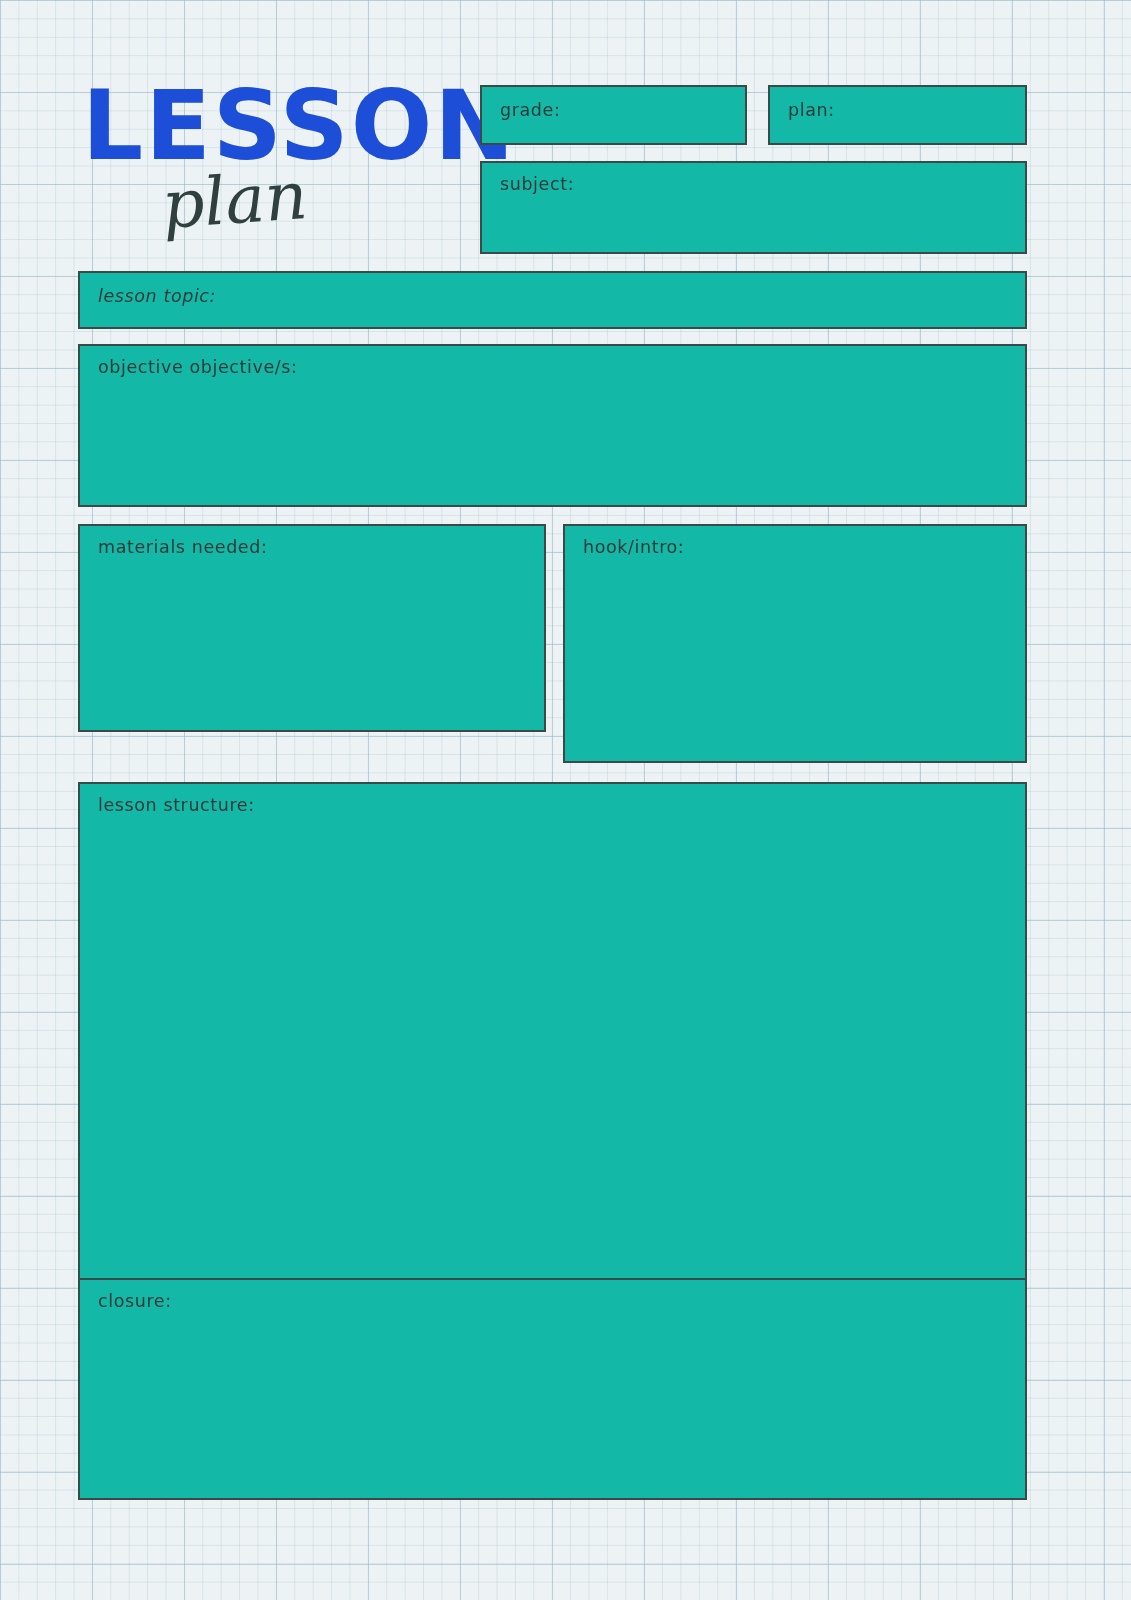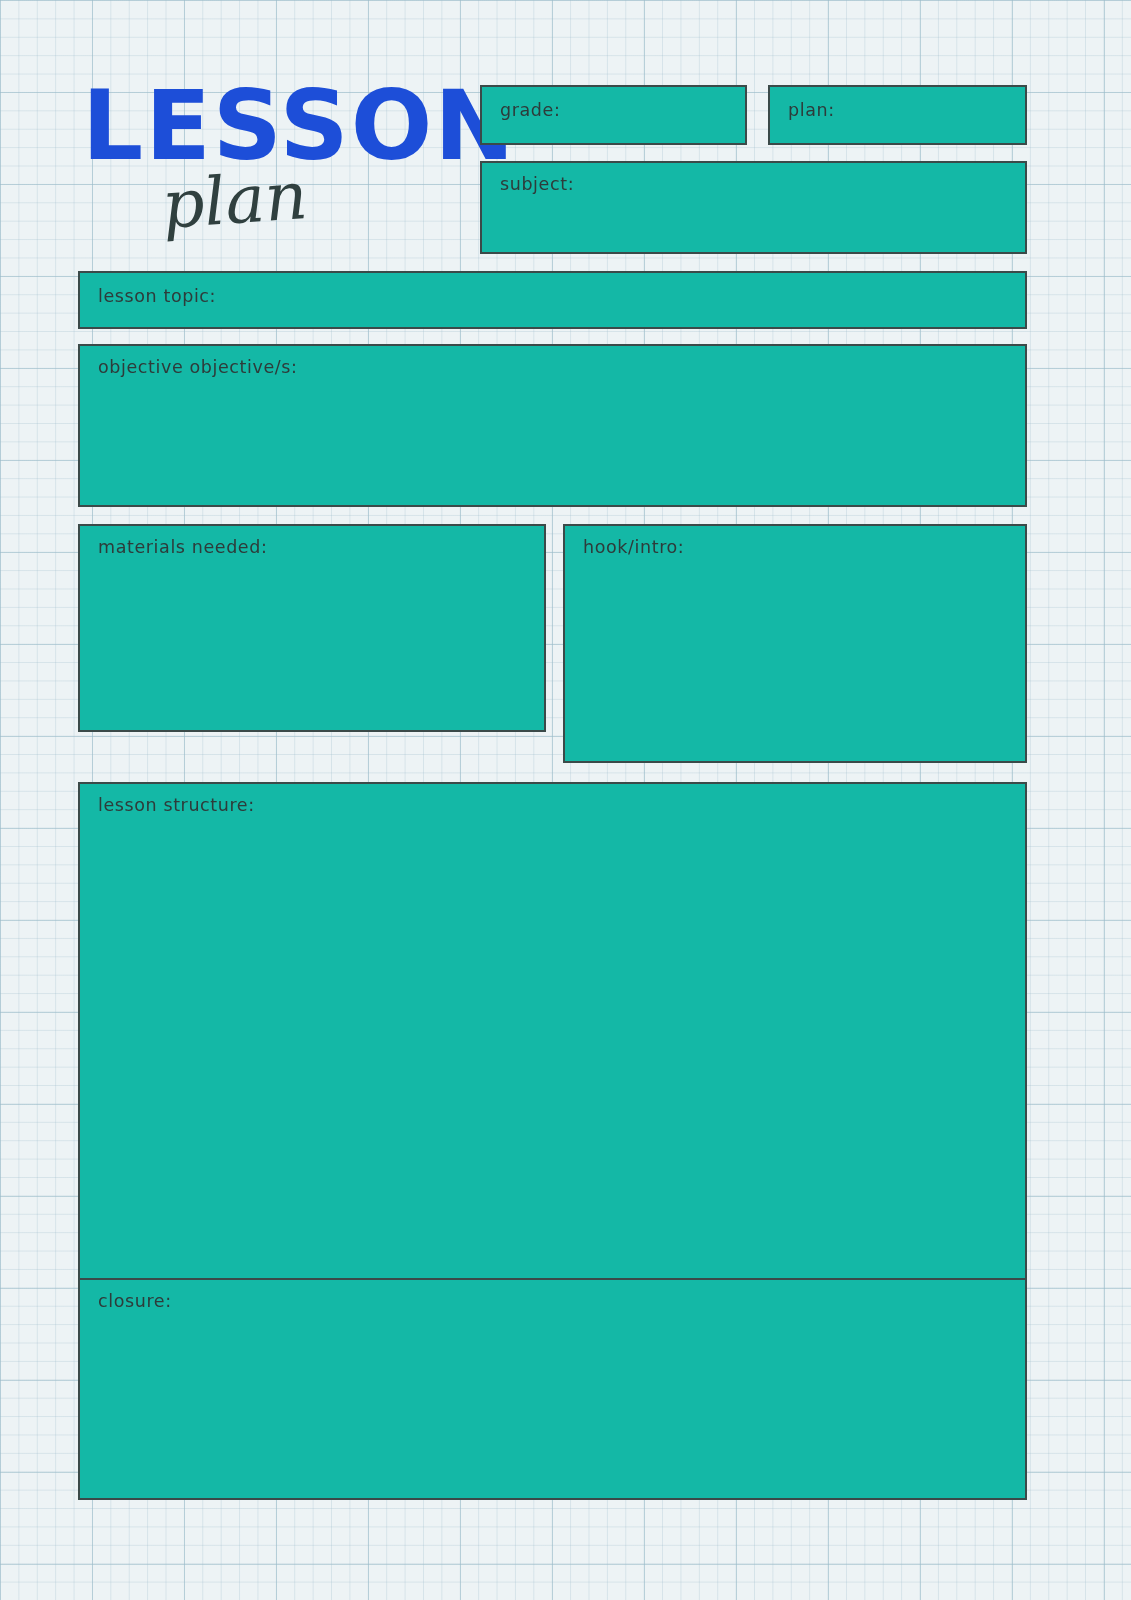--- a/index.html
+++ b/index.html
@@ -91,21 +91,21 @@
     color: #2e3b3a;
     white-space: nowrap;
   }
   .box.small .label {
     top: 13px;
   }
 
   #box-grade      { left: 480px;  top: 85px;   width: 267px; height: 60px; }
   #box-date       { left: 768px;  top: 85px;   width: 259px; height: 60px; }
   #box-subject    { left: 480px;  top: 161px;  width: 547px; height: 93px; }
-  #box-topic      { left: 78px;   top: 271px;  width: 949px; height: 58px; }
+  #box-topic      { left: 78px;   top: 271px;  width: 949px; height: 58px; font-style: italic; }
   #box-objectives { left: 78px;   top: 344px;  width: 949px; height: 163px; }
   #box-materials  { left: 78px;   top: 524px;  width: 468px; height: 208px; }
   #box-hook       { left: 563px;  top: 524px;  width: 464px; height: 239px; }
   #box-structure  { left: 78px;   top: 782px;  width: 949px; height: 503px; }
   #box-closure    { left: 78px;   top: 1278px; width: 949px; height: 222px; }
 </style>
 </head>
 <body>
 
 <div id="page"></div>

